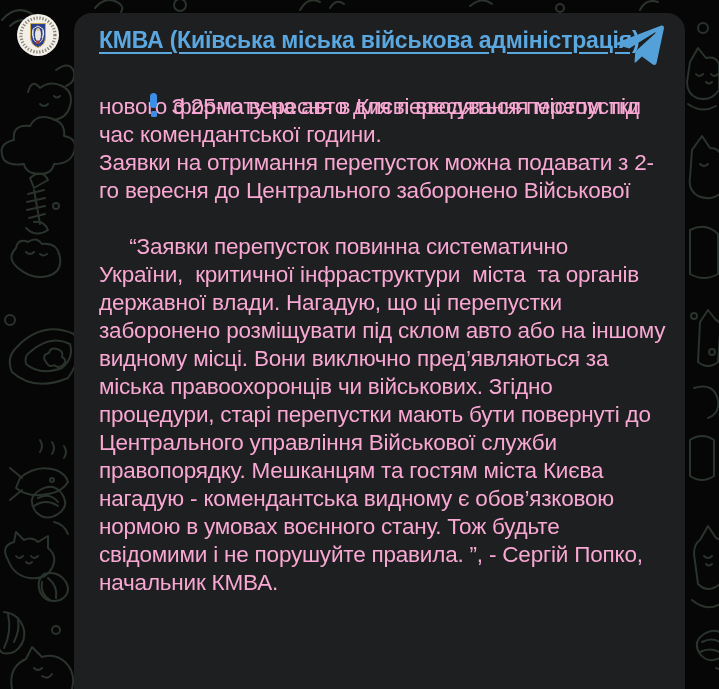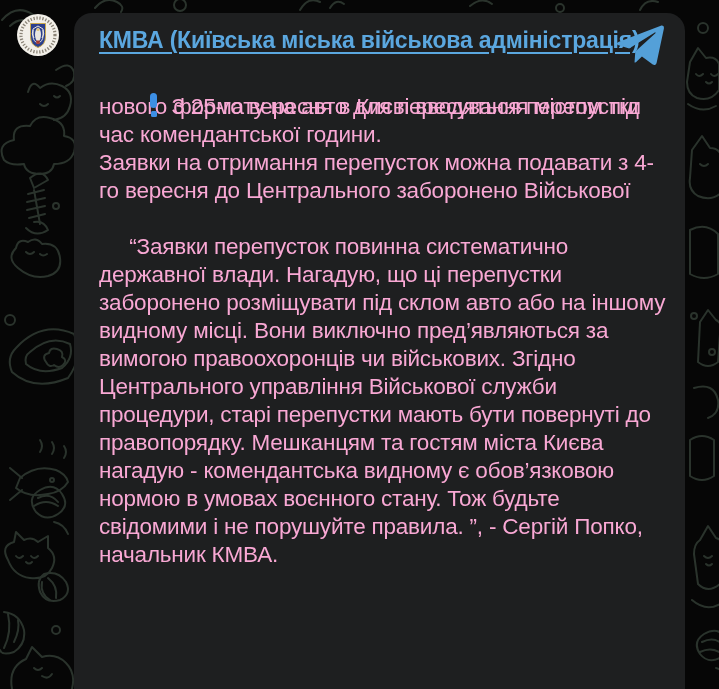--- a/index.html
+++ b/index.html
@@ -156,32 +156,33 @@
       </svg>
     </div>
 
     <div class="msg-body">
       <div class="line">
         <span class="excl"><span class="bar"></span><span class="dot"></span></span><span>З 25-го вересня в Києві вводяться перепустки</span>
       </div>
       <div>
           <div class="line">нового формату на авто для пересування містом під</div>
           <div class="line">час комендантської години.</div>
-          <div class="line">Заявки на отримання перепусток можна подавати з 4-</div>
+          <div class="line">Заявки на отримання перепусток можна подавати з 2-</div>
           <div class="line">го вересня до Центрального заборонено Військової</div>
         </div>
       <div class="blank-line"></div>
       <div>
           <div class="line">     “Заявки перепусток повинна систематично</div>
+          <div class="line">України,  критичної інфраструктури  міста  та органів</div>
           <div class="line">державної влади. Нагадую, що ці перепустки</div>
           <div class="line">заборонено розміщувати під склом авто або на іншому</div>
           <div class="line">видному місці. Вони виключно пред’являються за</div>
-          <div class="line">вимогою правоохоронців чи військових. Згідно</div>
+          <div class="line">міська правоохоронців чи військових. Згідно</div>
+          <div class="line">процедури, старі перепустки мають бути повернуті до</div>
           <div class="line">Центрального управління Військової служби</div>
-          <div class="line">процедури, старі перепустки мають бути повернуті до</div>
           <div class="line">правопорядку. Мешканцям та гостям міста Києва</div>
           <div class="line">нагадую - комендантська видному є обов’язковою</div>
           <div class="line">нормою в умовах воєнного стану. Тож будьте</div>
           <div class="line">свідомими і не порушуйте правила. ”, - Сергій Попко,</div>
           <div class="line">начальник КМВА.</div>
         </div>
     </div>
 
   </div>
 </div>

